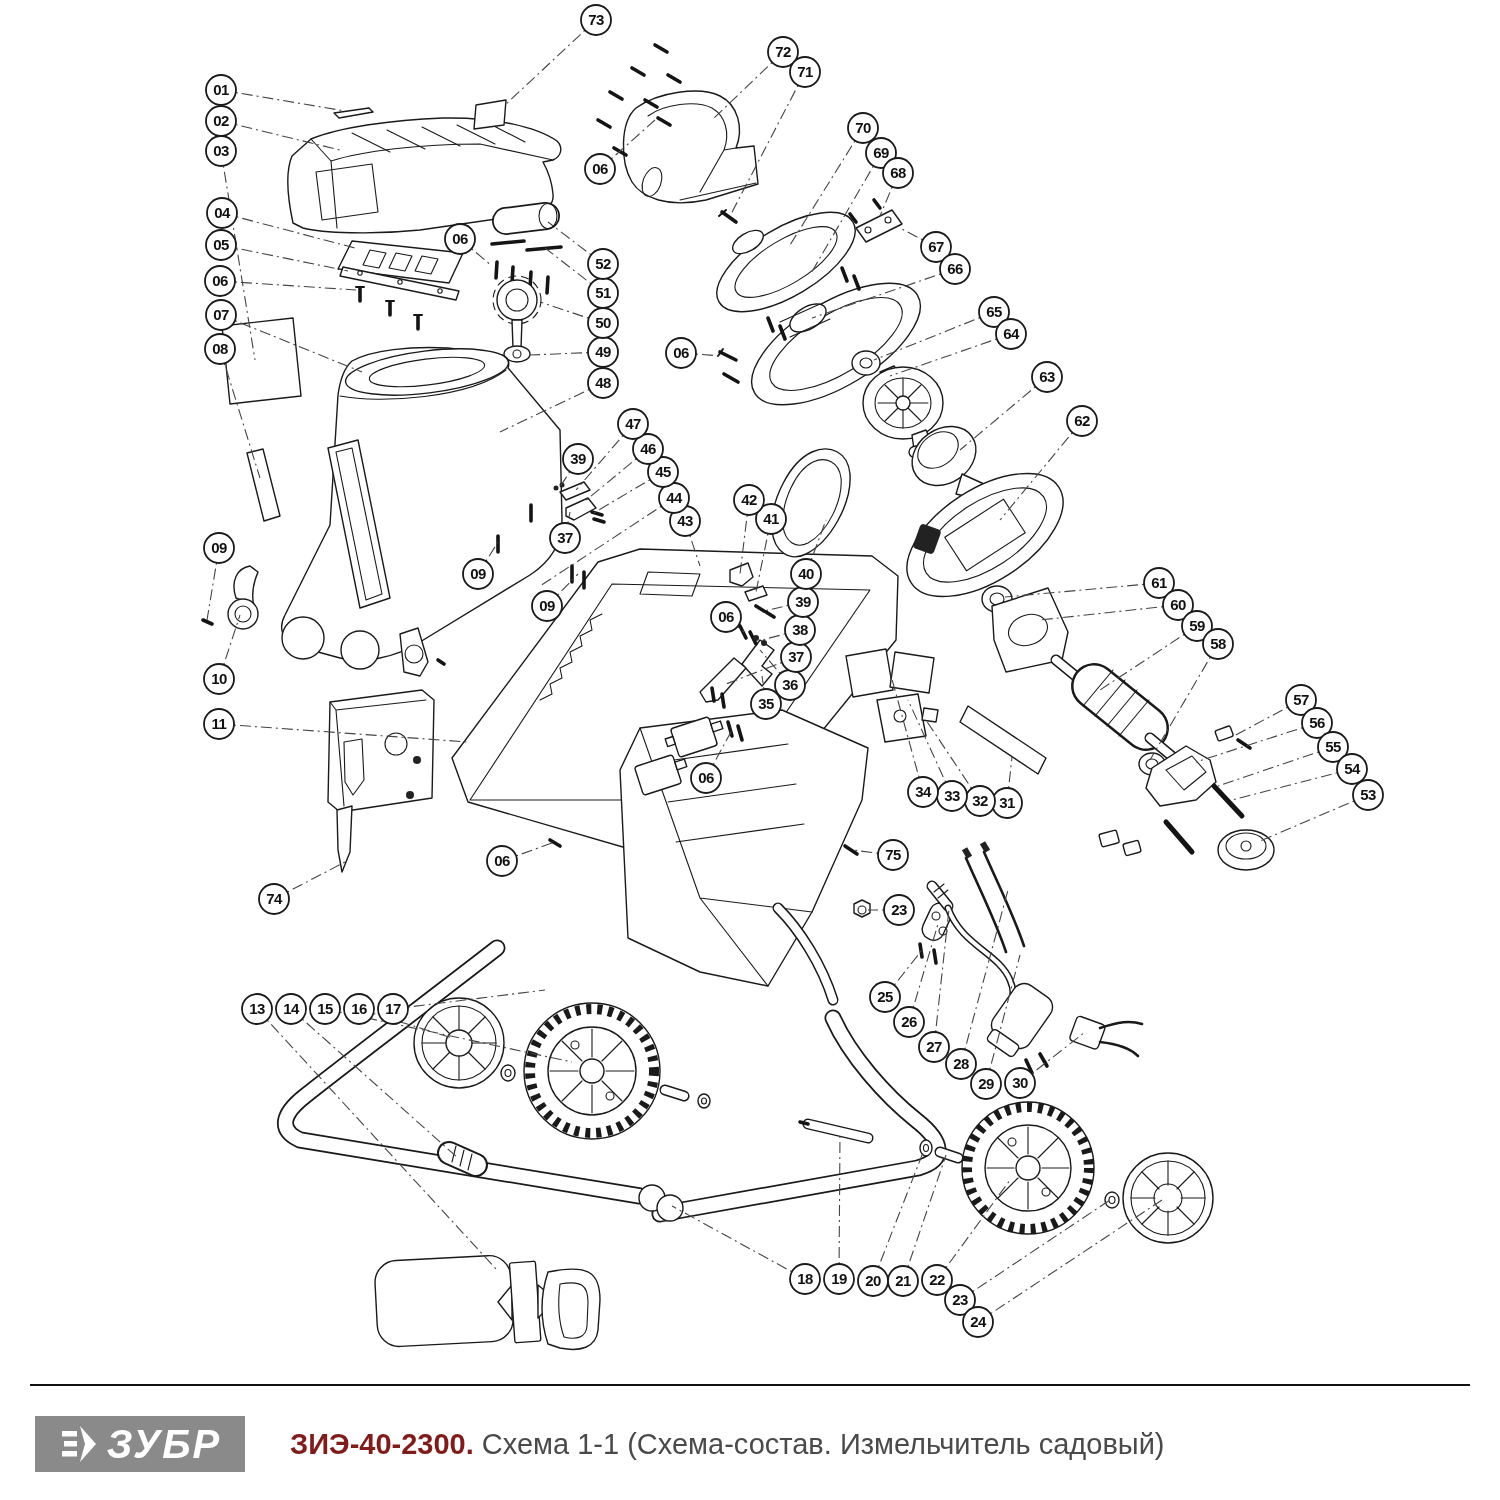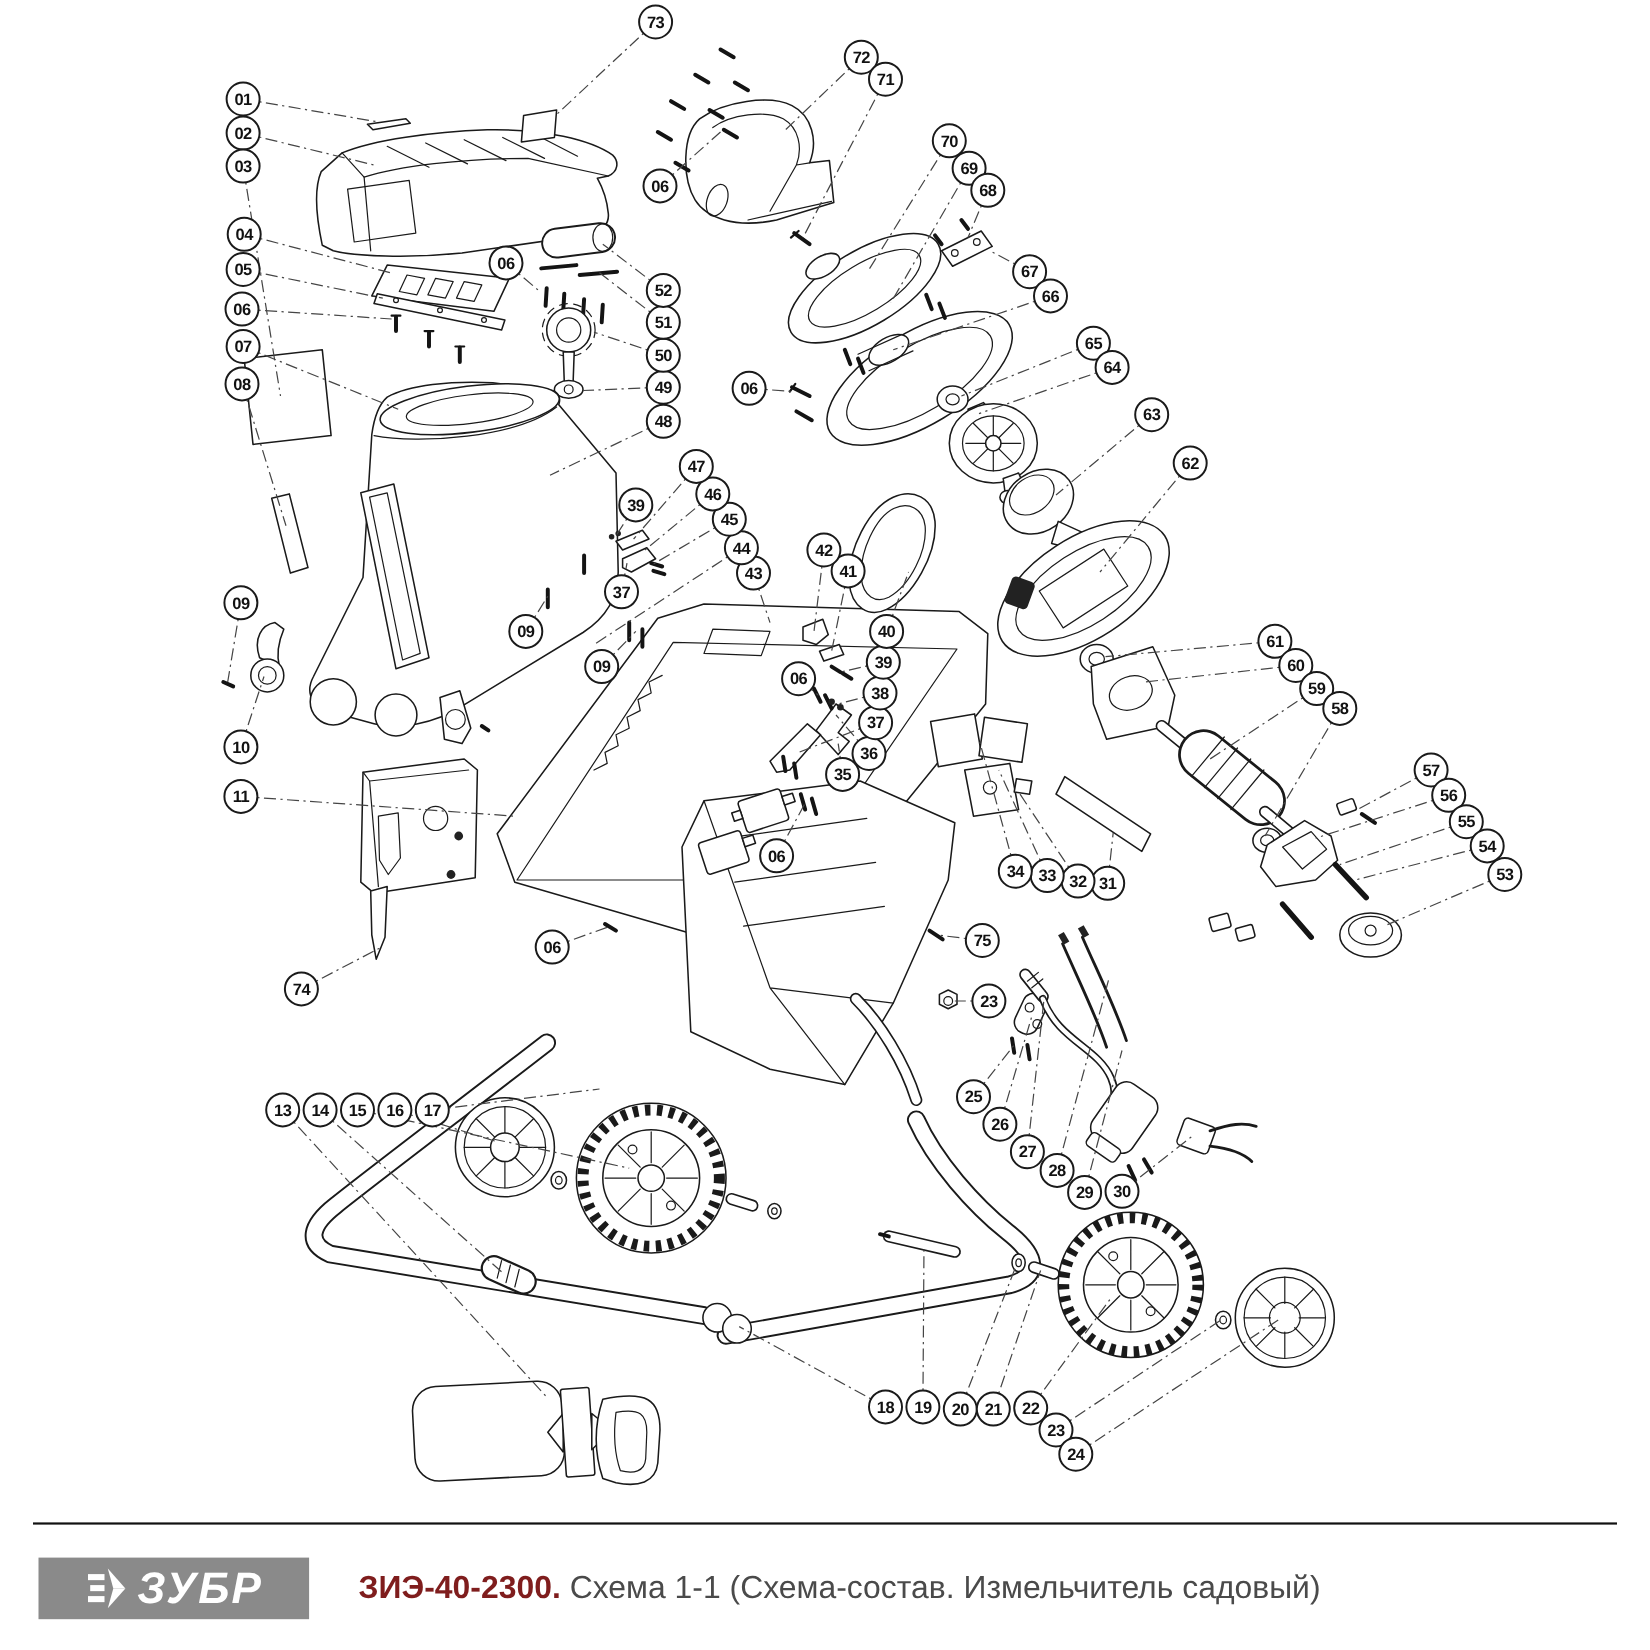--- a/index.html
+++ b/index.html
@@ -31,21 +31,21 @@
   .trd{fill:none;stroke:#1a1a1a;stroke-width:10;stroke-dasharray:5 6;}
 
   .leader{stroke:#454545;stroke-width:1.1;stroke-dasharray:11 4 2 4;fill:none;}
   .balloon{fill:#ffffff;stroke:#1a1a1a;stroke-width:1.8;}
   .balloon-label{font-family:"Liberation Sans",sans-serif;font-size:15px;font-weight:600;
                  letter-spacing:-0.5px;fill:#111;text-anchor:middle;}
 
   
   .footer-rule{position:absolute;left:30px;right:30px;top:1384px;border-top:2px solid #111;}
   .footer{position:absolute;left:35px;top:1416px;display:flex;align-items:center;}
-  .logo-box{width:246px;height:56px;display:flex;align-items:center;justify-content:center;gap:6px;}
+  .logo-box{width:210px;height:56px;display:flex;align-items:center;justify-content:center;gap:6px;}
   .logo-text{color:#fff;font-weight:800;font-style:italic;font-size:40px;letter-spacing:2px;
              font-family:"Liberation Sans",sans-serif;line-height:1;}
   .title{margin-left:45px;font-size:29px;white-space:nowrap;}
   .title .bold{font-weight:700;color:#7f1d1d;}
   .title .rest{font-weight:400;}
 </style>
 </head>
 <body>
 
 <div class="sheet">

